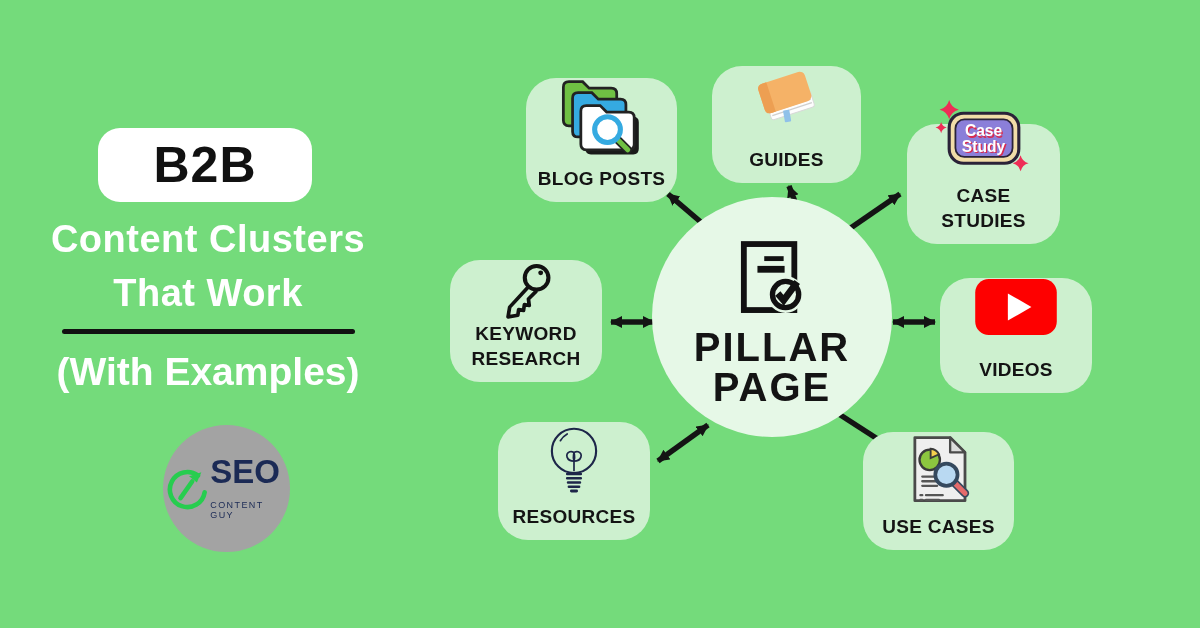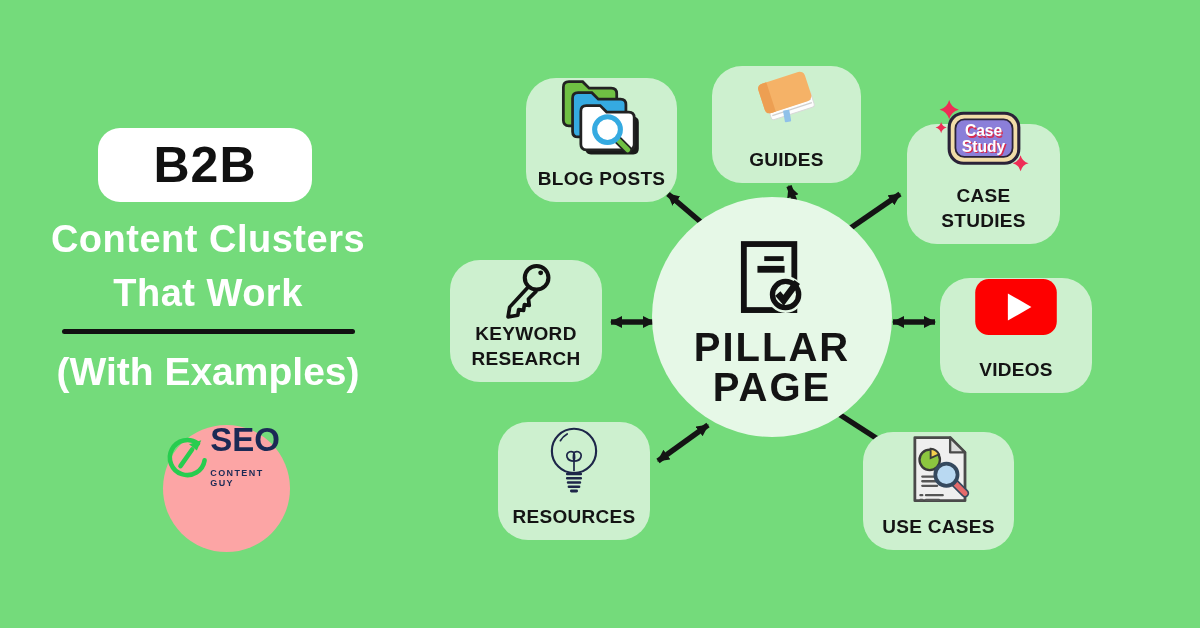--- a/index.html
+++ b/index.html
@@ -23,26 +23,26 @@
   }
   .divider{left:62px;top:329px;width:293px;height:5px;background:#111;border-radius:3px;}
   .subtitle{
     left:0;top:350px;width:416px;text-align:center;color:#ffffff;
     font-size:39px;font-weight:700;
   }
 
   
   .logo-circle{
     left:163px;top:425px;width:127px;height:127px;border-radius:50%;
-    background:#fca5a5;display:flex;align-items:flex-start;justify-content:center;
+    background:#a3a3a3;display:flex;align-items:center;justify-content:center;
   }
   .logo-inner{display:flex;align-items:center;}
   .logo-text{display:flex;flex-direction:column;margin-left:-6px;}
   .logo-name{font-size:33px;font-weight:700;color:#1B2A55;line-height:30px;}
-  .logo-tagline{font-size:9px;font-weight:700;color:#1B2A55;letter-spacing:1.4px;margin-top:13px;}
+  .logo-tagline{font-size:9px;font-weight:400;color:#1B2A55;letter-spacing:1.4px;margin-top:13px;}
 
   
   .center-circle{
     left:652px;top:197px;width:240px;height:240px;border-radius:50%;
     background:#E6F8E7;display:flex;flex-direction:column;align-items:center;
   }
   .center-circle svg{margin-top:42px;}
   .center-label{
     margin-top:8px;text-align:center;color:#141414;font-size:40px;
     font-weight:700;letter-spacing:2px;line-height:40px;

